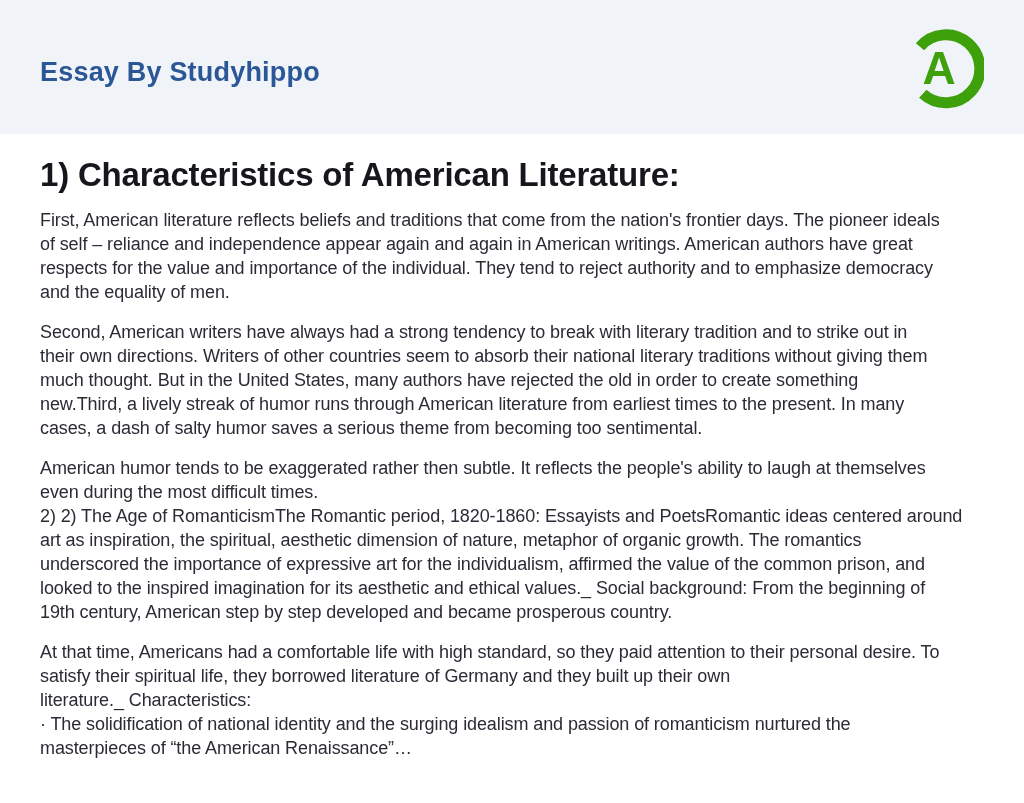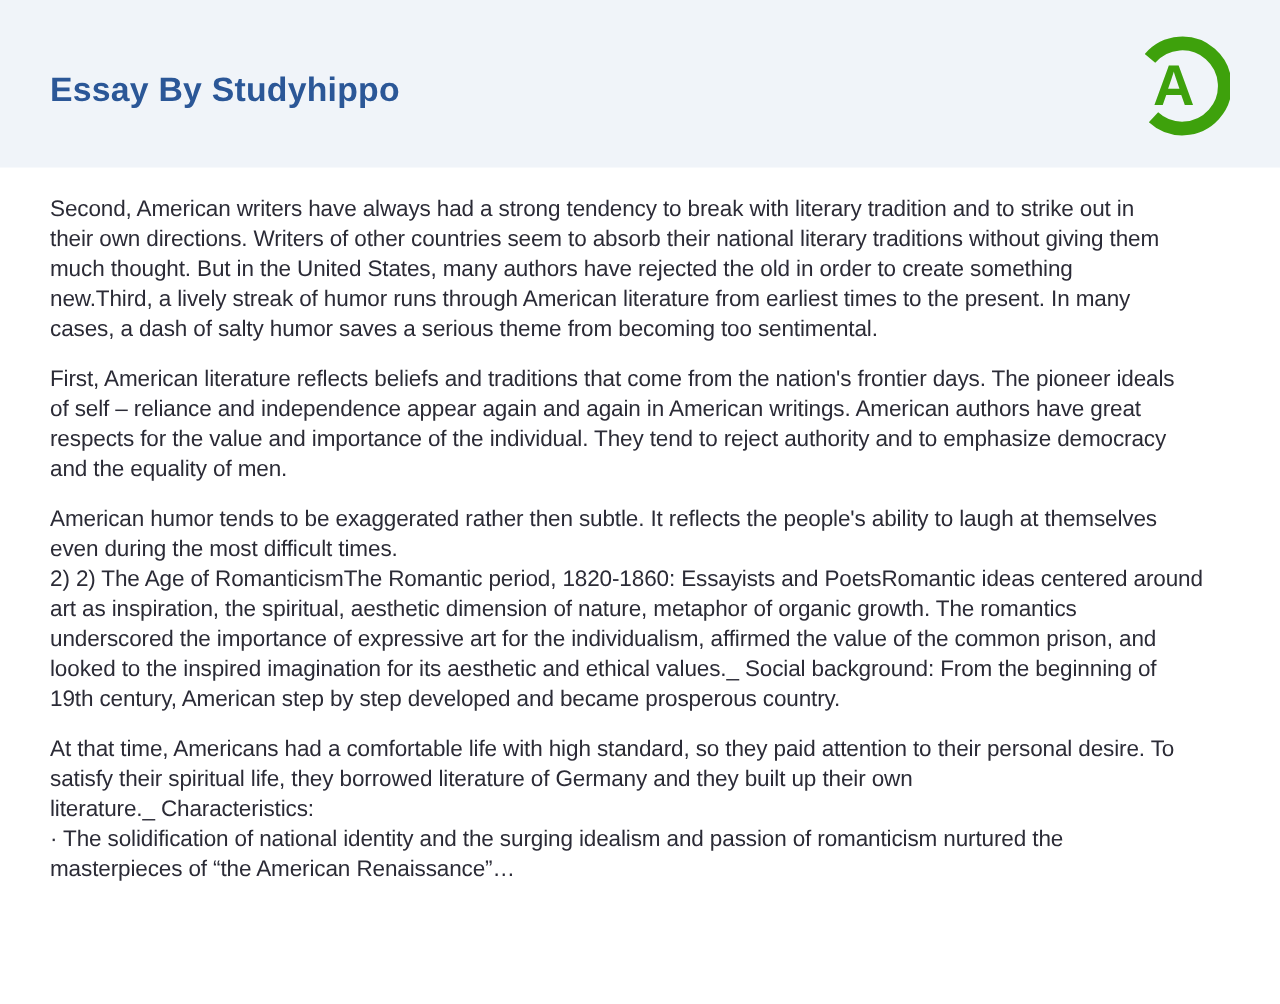--- a/index.html
+++ b/index.html
@@ -80,31 +80,32 @@
   <div class="header-text">
     <div class="site-title">Essay By Studyhippo</div>
   </div>
   <svg class="logo" width="80" height="88" viewBox="0 0 80 88" aria-hidden="true">
     <path d="M 16.0 23.7 A 34 34 0 1 1 18.8 70.8" fill="none" stroke="var(--logo-green)" stroke-width="11"></path>
     <text class="logo-letter" x="35" y="61" font-size="46" text-anchor="middle">A</text>
   </svg>
 </header>
 
 <main class="content">
+  <h1 class="article-title">1) Characteristics of American Literature:</h1>
+
+  <p class="para">First, American literature reflects beliefs and traditions that come from the nation's frontier days. The pioneer ideals
+of self – reliance and independence appear again and again in American writings. American authors have great
+respects for the value and importance of the individual. They tend to reject authority and to emphasize democracy
+and the equality of men.</p>
 
   <p class="para">Second, American writers have always had a strong tendency to break with literary tradition and to strike out in
 their own directions. Writers of other countries seem to absorb their national literary traditions without giving them
 much thought. But in the United States, many authors have rejected the old in order to create something
 new.Third, a lively streak of humor runs through American literature from earliest times to the present. In many
 cases, a dash of salty humor saves a serious theme from becoming too sentimental.</p>
-
-  <p class="para">First, American literature reflects beliefs and traditions that come from the nation's frontier days. The pioneer ideals
-of self – reliance and independence appear again and again in American writings. American authors have great
-respects for the value and importance of the individual. They tend to reject authority and to emphasize democracy
-and the equality of men.</p>
 
   <p class="para">American humor tends to be exaggerated rather then subtle. It reflects the people's ability to laugh at themselves
 even during the most difficult times.
 2) 2) The Age of RomanticismThe Romantic period, 1820-1860: Essayists and PoetsRomantic ideas centered around
 art as inspiration, the spiritual, aesthetic dimension of nature, metaphor of organic growth. The romantics
 underscored the importance of expressive art for the individualism, affirmed the value of the common prison, and
 looked to the inspired imagination for its aesthetic and ethical values._ Social background: From the beginning of
 19th century, American step by step developed and became prosperous country.</p>
 
   <p class="para">At that time, Americans had a comfortable life with high standard, so they paid attention to their personal desire. To

